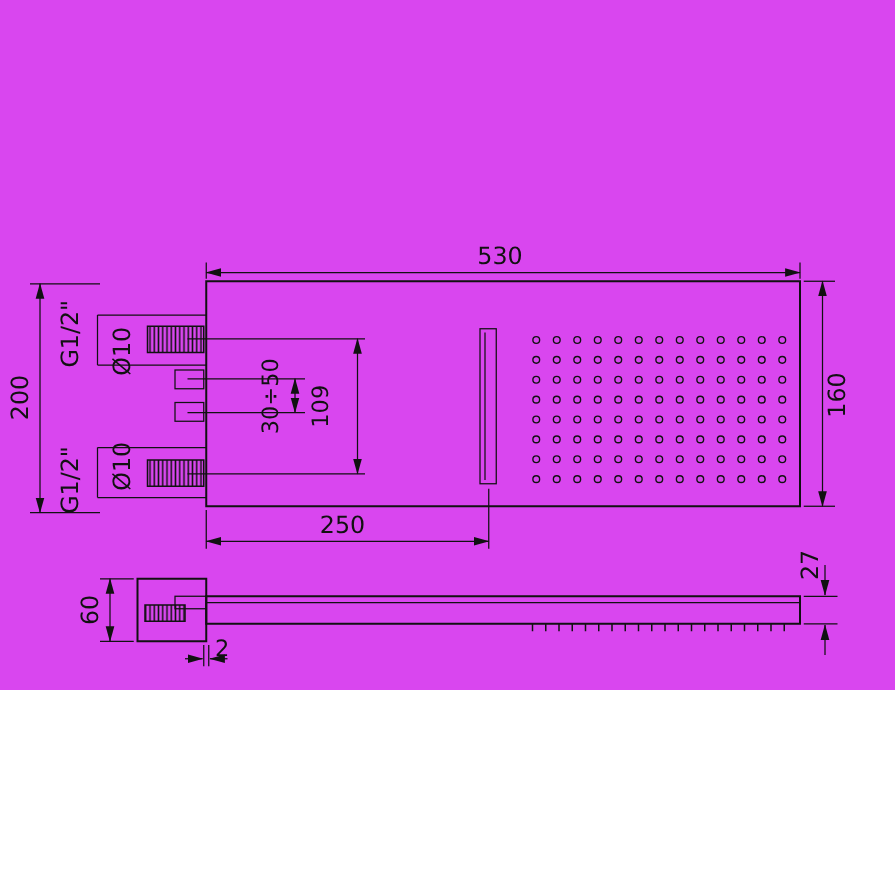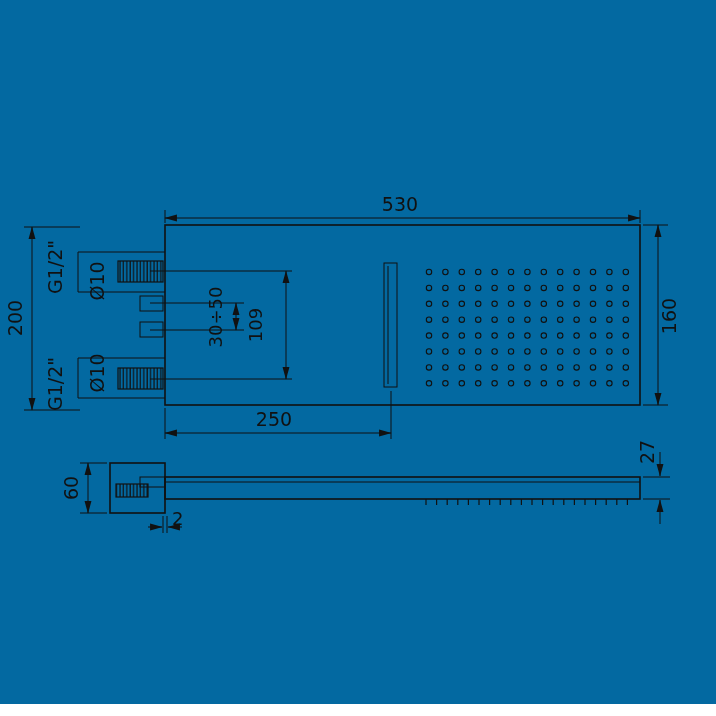--- a/index.html
+++ b/index.html
@@ -1,16 +1,16 @@
 <!DOCTYPE html>
 <html><head>
 <meta charset="utf-8">
 <style>
   html,body{margin:0;padding:0;background:#fff;}
-  .canvas{width:716px;height:704px;background:#0369a1;position:relative;overflow:hidden;}
+  .canvas{width:716px;height:552px;background:#d946ef;position:relative;overflow:hidden;}
   svg{display:block;}
   svg text{font-family:"DejaVu Sans", sans-serif;fill:#111;}
   .dimtext{font-size:19px;}
   .dimtext-sm{font-size:18px;}
   .ol{fill:none;stroke:#111;stroke-width:1.6;}
   .thin{fill:none;stroke:#111;stroke-width:1;}
   .dimline{fill:none;stroke:#111;stroke-width:1;}
   #nozzle-dots circle{fill:none;stroke:#111;stroke-width:1.1;}
   #side-ticks line{stroke:#111;stroke-width:1.2;}
 </style>

